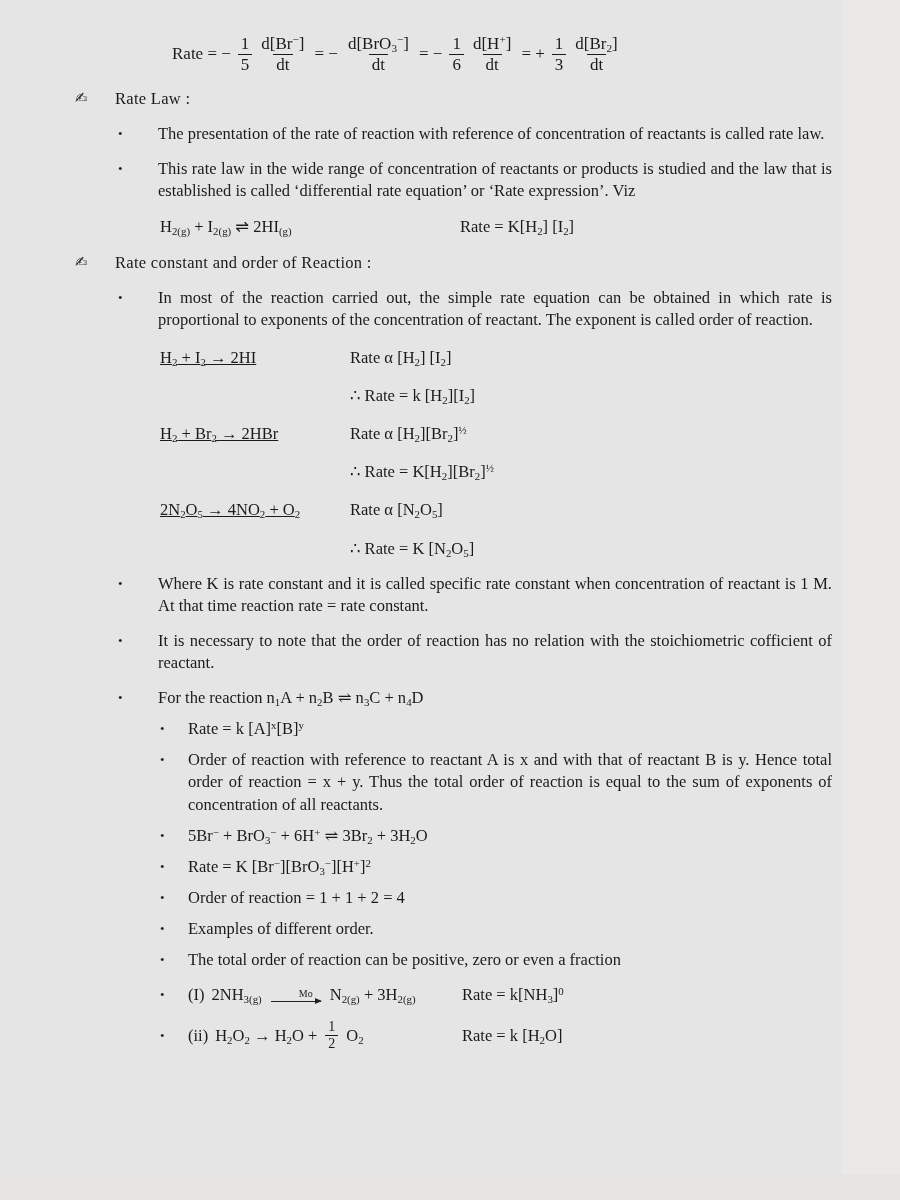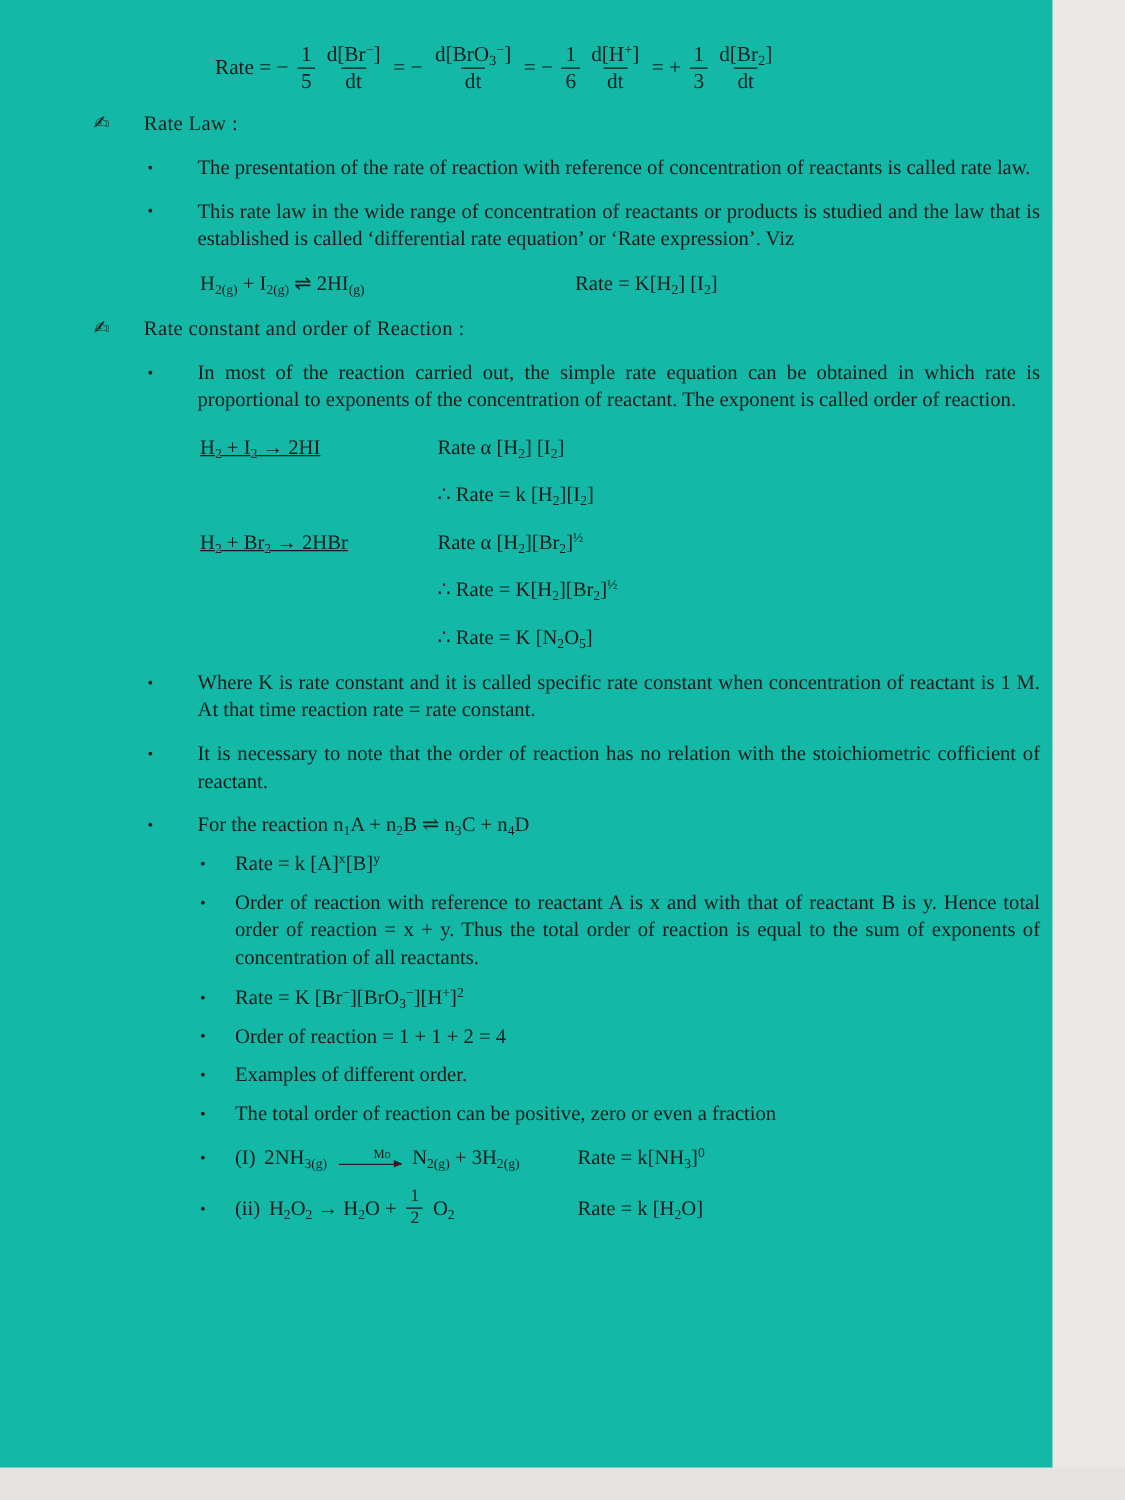--- a/index.html
+++ b/index.html
@@ -1,18 +1,18 @@
 <!DOCTYPE html>
 <html><head>
 <meta charset="utf-8">
 <style>
   html,body{margin:0;padding:0;background:#ffffff;}
   .page{
     width:900px;height:1200px;overflow:hidden;position:relative;
-    background:#14b8a6;color:#1b1b1b;
+    background:#e5e5e5;color:#1b1b1b;
     font-family:"Liberation Serif","DejaVu Serif","DejaVu Sans",serif;
     font-size:16.5px;line-height:1.34;
   }
   .scan-right{position:absolute;top:0;right:0;width:58px;height:100%;background:#ebe9e7;}
   .scan-bottom{position:absolute;left:0;bottom:0;width:100%;height:26px;background:#e6e4e2;}
   .content{position:relative;padding-top:34px;}
 
   sub{font-size:66%;vertical-align:-0.3em;line-height:0;}
   sup{font-size:66%;vertical-align:0.5em;line-height:0;}
 
@@ -143,20 +143,24 @@
         <span class="eq-rate">Rate α [H<sub>2</sub>][Br<sub>2</sub>]<sup>½</sup></span>
       </div>
       <div class="eqrow">
         <span class="eq-left"></span>
         <span class="eq-rate">∴ Rate = K[H<sub>2</sub>][Br<sub>2</sub>]<sup>½</sup></span>
       </div>
     </div>
 
     <div class="eqgroup">
       <div class="eqrow">
+        <span class="eq-left">2N<sub>2</sub>O<sub>5</sub> → 4NO<sub>2</sub> + O<sub>2</sub></span>
+        <span class="eq-rate">Rate α [N<sub>2</sub>O<sub>5</sub>]</span>
+      </div>
+      <div class="eqrow">
         <span class="eq-left"></span>
         <span class="eq-rate">∴ Rate = K [N<sub>2</sub>O<sub>5</sub>]</span>
       </div>
     </div>
 
     <div class="bullet">
       <span class="b-dot"></span>
       <div class="b-text">Where K is rate constant and it is called specific rate constant when concentration of reactant is 1 M. At that time reaction rate = rate constant.</div>
     </div>
 
@@ -173,20 +177,24 @@
     <div class="sub-bullet">
       <span class="b-dot2"></span>
       <div class="b-text">Rate = k [A]<sup>x</sup>[B]<sup>y</sup></div>
     </div>
 
     <div class="sub-bullet">
       <span class="b-dot2"></span>
       <div class="b-text">Order of reaction with reference to reactant A is x and with that of reactant B is y. Hence total order of reaction = x + y. Thus the total order of reaction is equal to the sum of exponents of concentration of all reactants.</div>
     </div>
 
+    <div class="sub-bullet">
+      <span class="b-dot2"></span>
+      <div class="b-text">5Br<sup>−</sup> + BrO<sub>3</sub><sup>−</sup> + 6H<sup>+</sup> ⇌ 3Br<sub>2</sub> + 3H<sub>2</sub>O</div>
+    </div>
 
     <div class="sub-bullet">
       <span class="b-dot2"></span>
       <div class="b-text">Rate = K [Br<sup>−</sup>][BrO<sub>3</sub><sup>−</sup>][H<sup>+</sup>]<sup>2</sup></div>
     </div>
 
     <div class="sub-bullet">
       <span class="b-dot2"></span>
       <div class="b-text">Order of reaction = 1 + 1 + 2 = 4</div>
     </div>

